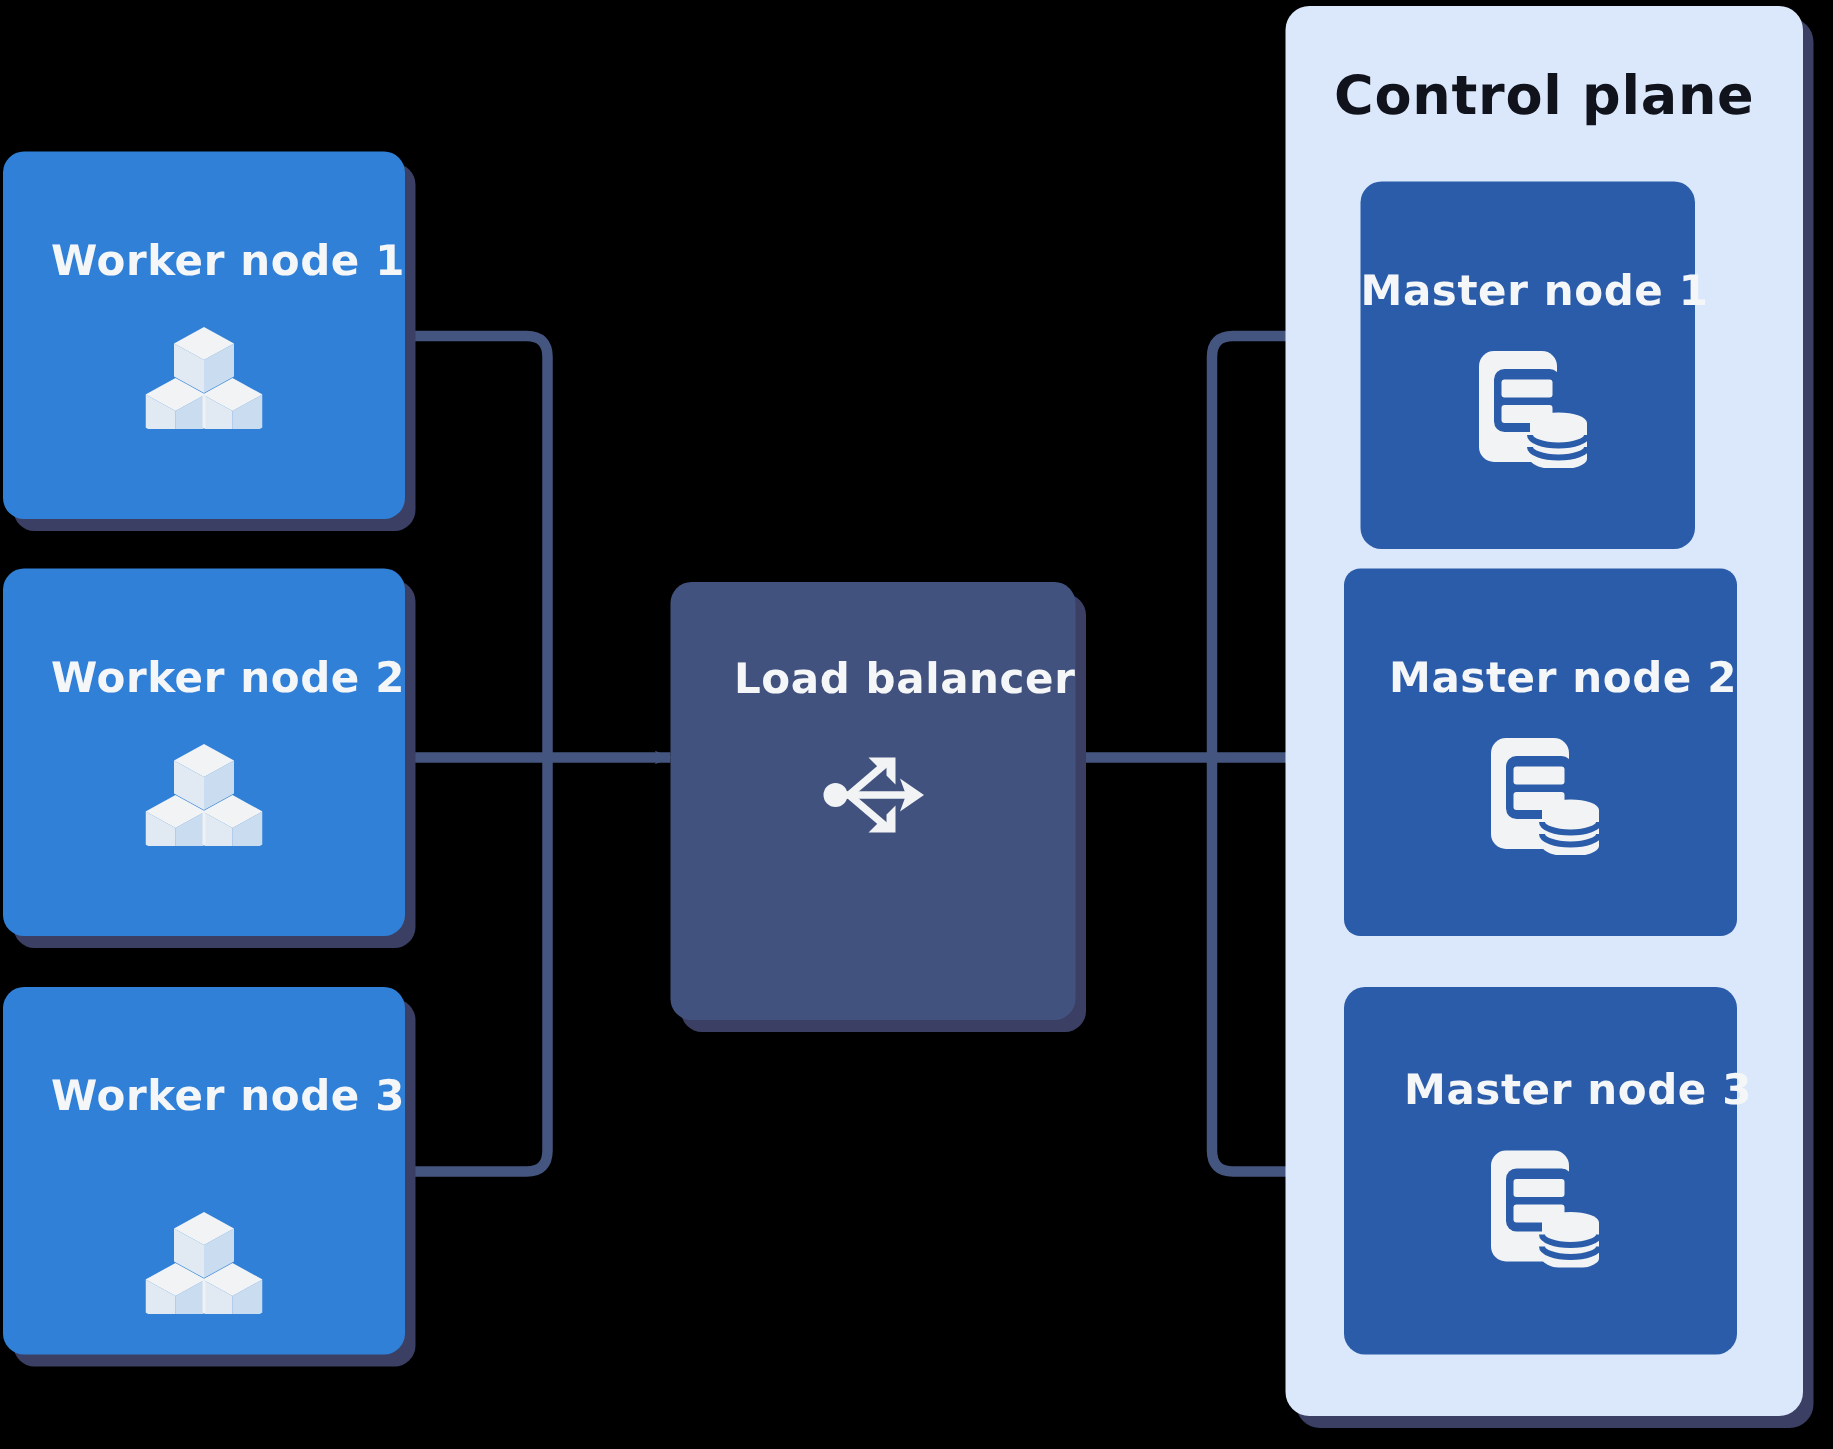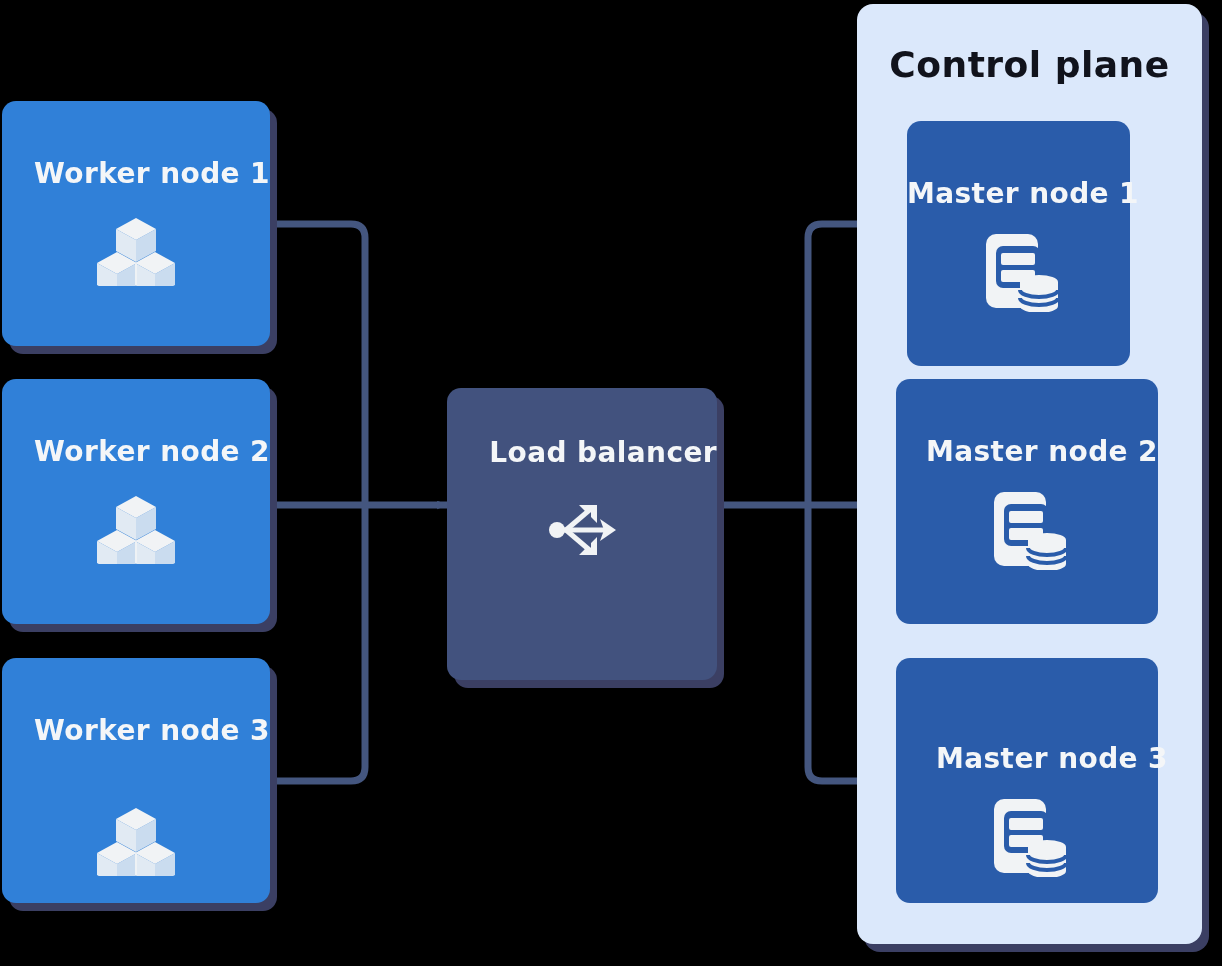--- a/index.html
+++ b/index.html
@@ -208,21 +208,21 @@
           <ellipse cx="59" cy="74" rx="19" ry="7"></ellipse>
         </g>
         <g stroke="#2a5caa" stroke-width="4" fill="none">
           <path d="M40,58 A19,7 0 0 0 78,58"></path>
           <path d="M40,66 A19,7 0 0 0 78,66"></path>
         </g>
       </svg>
     </div>
   </div>
 
-  <div class="node master" style="left:896px; top:379px; width:262px; height:245px;">
+  <div class="node master" style="left:896px; top:379px; width:262px; height:245px;border-radius:11px;">
     <div class="node-label" style="margin-top:56px;">Master node 2</div>
     <div class="icon-wrap" style="margin-top:22px;">
       <svg class="node-icon" width="78" height="80" viewBox="0 0 78 80">
         <rect x="6" y="2" width="52" height="74" rx="10" fill="#f1f3f5"></rect>
         <rect x="16" y="14" width="44" height="42" rx="7" fill="#2a5caa"></rect>
         <rect x="21" y="21" width="34" height="12" rx="2" fill="#f1f3f5"></rect>
         <rect x="21" y="38" width="34" height="12" rx="2" fill="#f1f3f5"></rect>
         <g fill="#f1f3f5">
           <ellipse cx="59" cy="50" rx="19" ry="7"></ellipse>
           <rect x="40" y="50" width="38" height="24"></rect>
@@ -230,21 +230,21 @@
         </g>
         <g stroke="#2a5caa" stroke-width="4" fill="none">
           <path d="M40,58 A19,7 0 0 0 78,58"></path>
           <path d="M40,66 A19,7 0 0 0 78,66"></path>
         </g>
       </svg>
     </div>
   </div>
 
   <div class="node master" style="left:896px; top:658px; width:262px; height:245px;">
-    <div class="node-label" style="margin-top:84px;padding-left:20px;">Master node 3</div>
+    <div class="node-label" style="margin-top:52px;padding-left:20px;">Master node 3</div>
     <div class="icon-wrap" style="margin-top:22px;">
       <svg class="node-icon" width="78" height="80" viewBox="0 0 78 80">
         <rect x="6" y="2" width="52" height="74" rx="10" fill="#f1f3f5"></rect>
         <rect x="16" y="14" width="44" height="42" rx="7" fill="#2a5caa"></rect>
         <rect x="21" y="21" width="34" height="12" rx="2" fill="#f1f3f5"></rect>
         <rect x="21" y="38" width="34" height="12" rx="2" fill="#f1f3f5"></rect>
         <g fill="#f1f3f5">
           <ellipse cx="59" cy="50" rx="19" ry="7"></ellipse>
           <rect x="40" y="50" width="38" height="24"></rect>
           <ellipse cx="59" cy="74" rx="19" ry="7"></ellipse>

